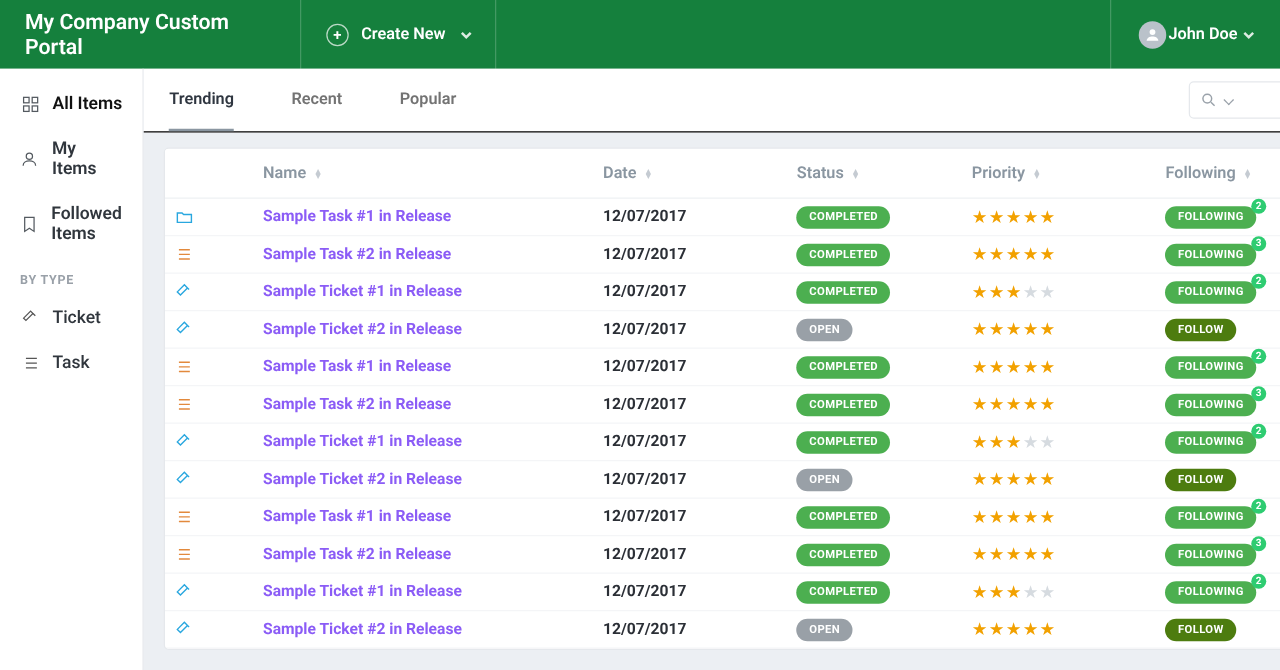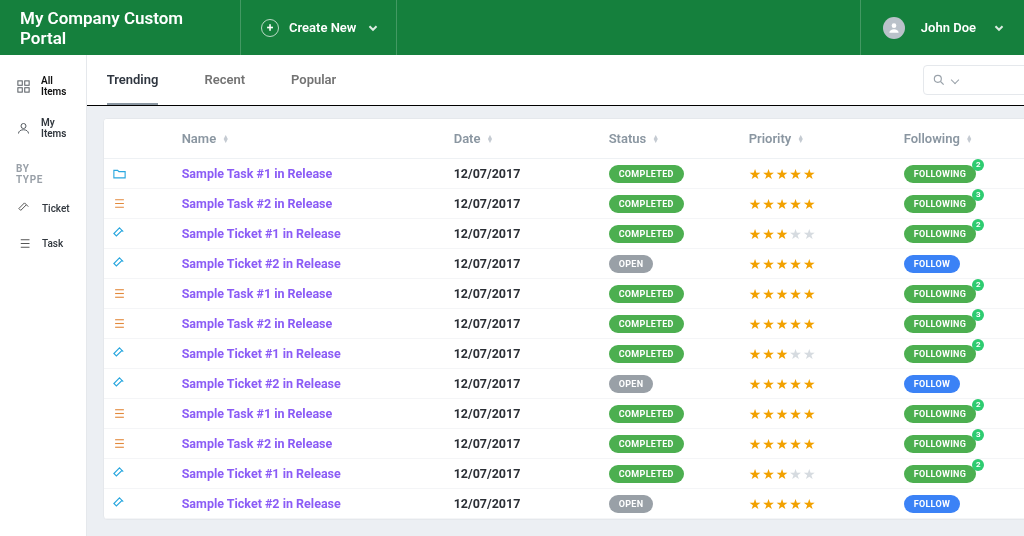--- a/index.html
+++ b/index.html
@@ -59,21 +59,21 @@
     border-right: 2px solid rgba(255,255,255,.85);
     border-bottom: 2px solid rgba(255,255,255,.85);
     transform: rotate(45deg);
     margin-left: 4px;
     margin-top: -2px;
   }
   .spacer { flex: 1; }
   .user-wrap {
     display: flex;
     align-items: center;
-    gap: 16px;
+    gap: 2px;
     padding: 0 22px;
     height: 100%;
     border-left: 1px solid rgba(255,255,255,.2);
     cursor: pointer;
     font-weight: 600;
     color: #fff;
   }
   .avatar {
     width: 22px; height: 22px;
     background: #bac2ca;
@@ -91,21 +91,21 @@
     padding-top: 10px;
   }
   .side-item {
     display: flex;
     align-items: center;
     gap: 10px;
     padding: 10px 16px;
     color: #30363d;
     font-weight: 600;
     cursor: pointer;
-    font-size: 10px;
+    font-size: 14px;
   }
   .side-item .ic { width: 16px; display:inline-flex; align-items:center; justify-content:center; }
   .side-item svg { width: 15px; height: 15px; fill: none; stroke: #545a60; stroke-width: 1.6; }
   .side-item.active { color: #111; }
   .side-section {
     padding: 14px 28px 6px 16px;
     color: #99a0a8;
     font-size: 10px;
     letter-spacing: .6px;
     font-weight: 700;
@@ -196,21 +196,21 @@
   .trow .date { font-weight:700; color:#2b2f36; }
   .iconcell { display:flex; align-items:center; justify-content:flex-start; }
   .iconcell svg { width:15px;height:15px; }
   .pill {
     display:inline-flex; align-items:center; justify-content:center;
     height:18px; border-radius:10px; padding:0 10px;
     font-size:9px; font-weight:700; color:#fff; letter-spacing:.3px;
   }
   .pill.green { background:#4caf50; }
   .pill.gray  { background:#99a0a7; }
-  .pill.blue  { background:#3b82f6; }
+  .pill.blue  { background:#4d7c0f; }
   .stars { color:#f2a100; letter-spacing:1px; font-size:14px; }
   .star-muted { color:#d6dbe0; }
   .follow-cell { display:flex; align-items:center; gap:4px; }
   .badge-sup {
     position:relative;
   }
   .count {
     position:absolute; top:-6px; right:-8px;
     background:#2ecc71; color:#fff;
     border-radius:50%; width:12px;height:12px;
@@ -258,20 +258,28 @@
       <span>All Items</span>
     </div>
     <div class="side-item">
       <span class="ic">
         <svg viewBox="0 0 24 24">
             <circle cx="12" cy="8" r="4"></circle>
             <path d="M4 20c0-4 4-6 8-6s8 2 8 6"></path>
           </svg>
       </span>
       <span>My Items</span>
+    </div>
+    <div class="side-item">
+      <span class="ic">
+        <svg viewBox="0 0 24 24">
+            <path d="M6 3h12v18l-6-4-6 4z"></path>
+          </svg>
+      </span>
+      <span>Followed Items</span>
     </div>
     <div class="side-section">BY TYPE</div>
     <div class="side-item type">
       <span class="ic">
         <svg viewBox="0 0 24 24">
             <path d="M12 3l3 3-9 9-3-3zM15 6l3 3"></path>
           </svg>
       </span>
       <span>Ticket</span>
     </div>

